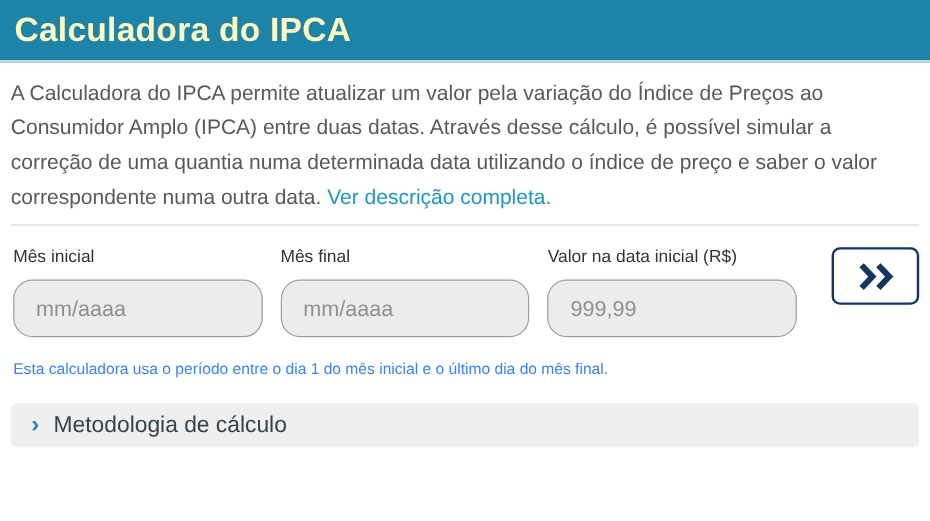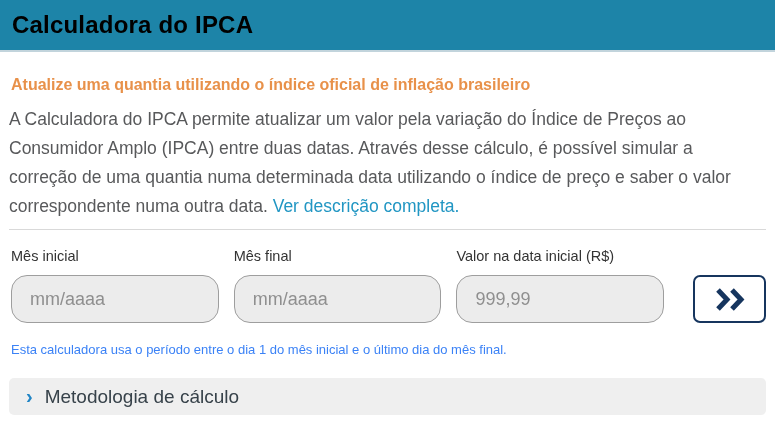--- a/index.html
+++ b/index.html
@@ -11,22 +11,22 @@
   }
   .app-header {
     height: 52px;
     background: #1d84a8;
     display: flex;
     align-items: center;
     padding: 0 12px;
     border-bottom: 2px solid #c2d4dc;
   }
   .app-header h1 {
-    color: #000000;
-    font-size: 24px;
+    color: #fef9c3;
+    font-size: 28px;
     font-weight: bold;
     letter-spacing: 0.2px;
   }
   .content { padding: 0 9px; }
   .subtitle {
     margin-top: 24px;
     margin-left: 2px;
     color: #e8914a;
     font-size: 16px;
     font-weight: bold;
@@ -44,21 +44,20 @@
     text-decoration: none;
     cursor: pointer;
   }
   .divider {
     border: none;
     border-top: 1px solid #d9d9d9;
     margin-top: 8px;
   }
   .form-row {
     display: flex;
-    align-items: flex-end;
     margin-top: 18px;
     margin-left: 2px;
   }
   .field { width: 211px; margin-right: 15px; }
   .field label {
     display: block;
     color: #333333;
     font-size: 14.5px;
     margin-bottom: 11px;
   }
@@ -118,21 +117,20 @@
 </style>
 </head>
 <body>
 
 <header class="app-header">
   <h1>Calculadora do IPCA</h1>
 </header>
 
 <main class="content">
 
-  <div class="subtitle">Atualize uma quantia utilizando o índice oficial de inflação brasileiro</div>
 
   <p class="description"><span>A Calculadora do IPCA permite atualizar um valor pela variação do Índice de Preços ao Consumidor Amplo (IPCA) entre duas datas. Através desse cálculo, é possível simular a correção de uma quantia numa determinada data utilizando o índice de preço e saber o valor correspondente numa outra data.</span> <a>Ver descrição completa.</a></p>
 
   <hr class="divider">
 
   <div class="form-row">
 
     <div class="field">
       <label>Mês inicial</label>
       <input type="text" placeholder="mm/aaaa" style="">

